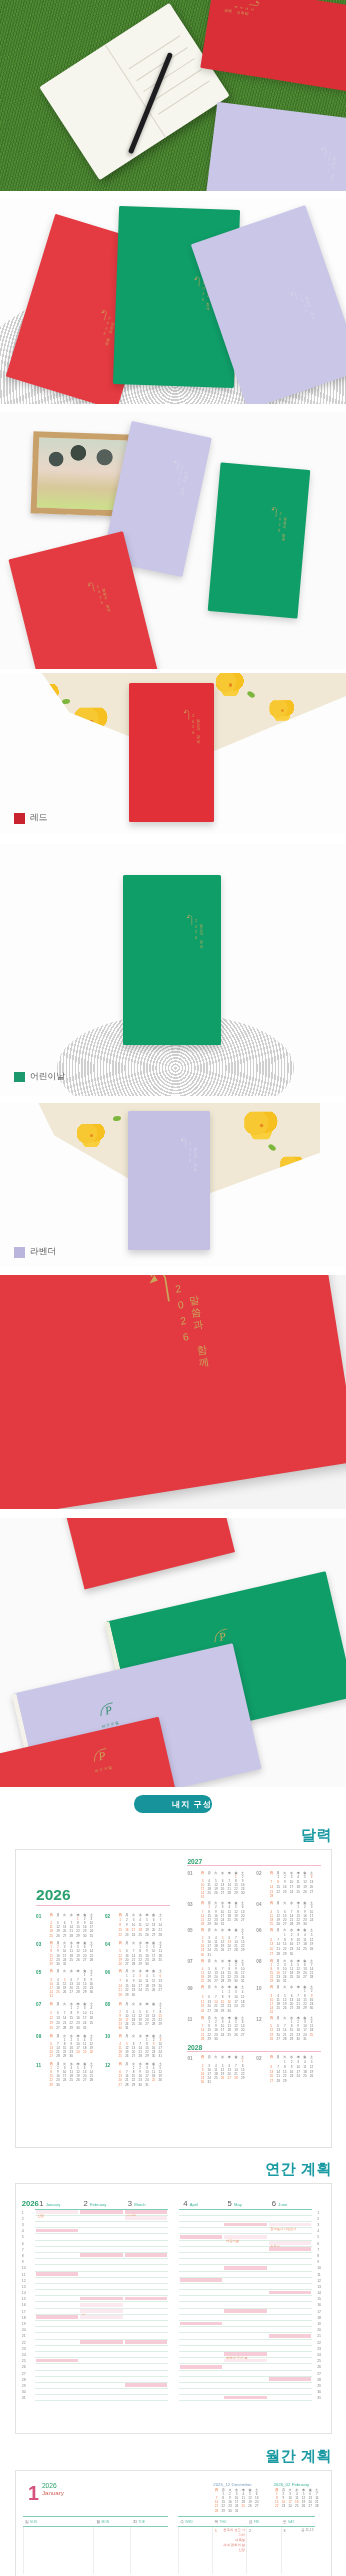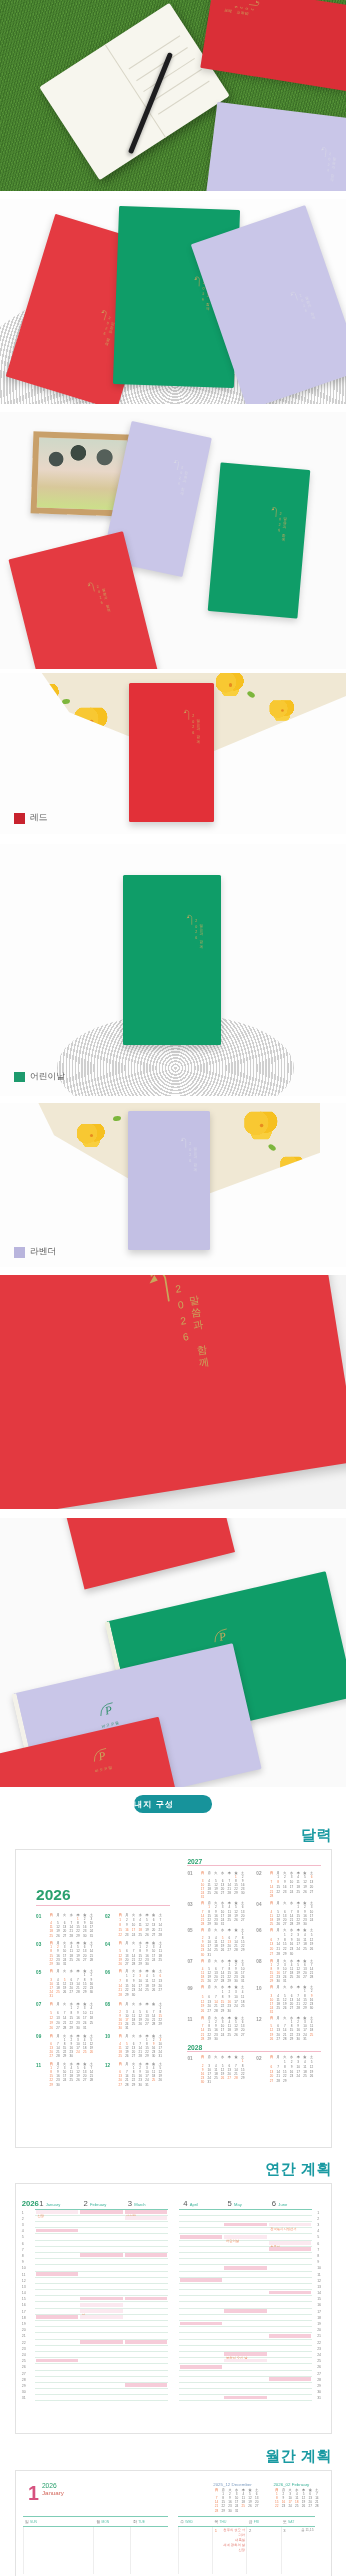--- a/index.html
+++ b/index.html
@@ -31,21 +31,21 @@
   .leaf{position:absolute;width:8.2px;height:5.2px;background:#7db63c;border-radius:60% 40% 60% 40%;}
   .swatch{position:absolute;display:flex;align-items:center;gap:5.2px;font-size:8.8px;color:#5a5a5a;}
   .swatch i{width:10.3px;height:10.3px;display:inline-block;}
   .frame{position:absolute;border:6.7px solid #c8a06a;box-shadow:0 3.1px 6.2px rgba(0,0,0,.2);background:
     radial-gradient(circle at 20% 30%,#46524e 0 8%,rgba(0,0,0,0) 9%),
     radial-gradient(circle at 45% 20%,#3c4a42 0 10%,rgba(0,0,0,0) 11%),
     radial-gradient(circle at 75% 25%,#55605a 0 9%,rgba(0,0,0,0) 10%),
     linear-gradient(180deg,#cfd8c8 0%,#e8d7c8 45%,#d8c89a 70%,#cbe08a 100%);}
   
   .sec-title{width:318px;margin:12.4px auto 4.1px;text-align:right;color:#1a9aa2;font-size:15px;font-weight:bold;letter-spacing:0.5px;}
-  .badge{width:78px;margin:8.2px auto 2.1px;background:#17939b;color:#fff;text-align:left;border-radius:8.8px;padding:3.6px 0;font-size:8.2px;font-weight:bold;letter-spacing:1px;}
+  .badge{width:78px;margin:8.2px auto 2.1px;background:#17939b;color:#fff;text-align:right;border-radius:8.8px;padding:3.6px 0;font-size:8.2px;font-weight:bold;letter-spacing:1px;}
   .sheet{width:317px;margin:0 auto;border:0.5px solid #e2e2e2;background:#fff;position:relative;box-sizing:border-box;}
   
   .mcal{display:flex;gap:1.5px;}
   .mcal .mnum{width:10.3px;font-size:4.6px;font-weight:bold;padding-top:0.5px;}
   .mgrid{display:grid;grid-template-columns:repeat(7,6.7px);font-size:3.1px;line-height:4.1px;text-align:center;color:#787878;}
   .mgrid .hd{color:#8a8a8a;font-weight:bold;}
   .mgrid .hd.sun,.mgrid .sun{color:#ef8456;}
   .cal-year-title{color:#2aa06e;font-weight:bold;border-bottom:1px solid #f3bac9;}
   
   .ycell{position:relative;border-bottom:0.5px solid #ddeee5;}

